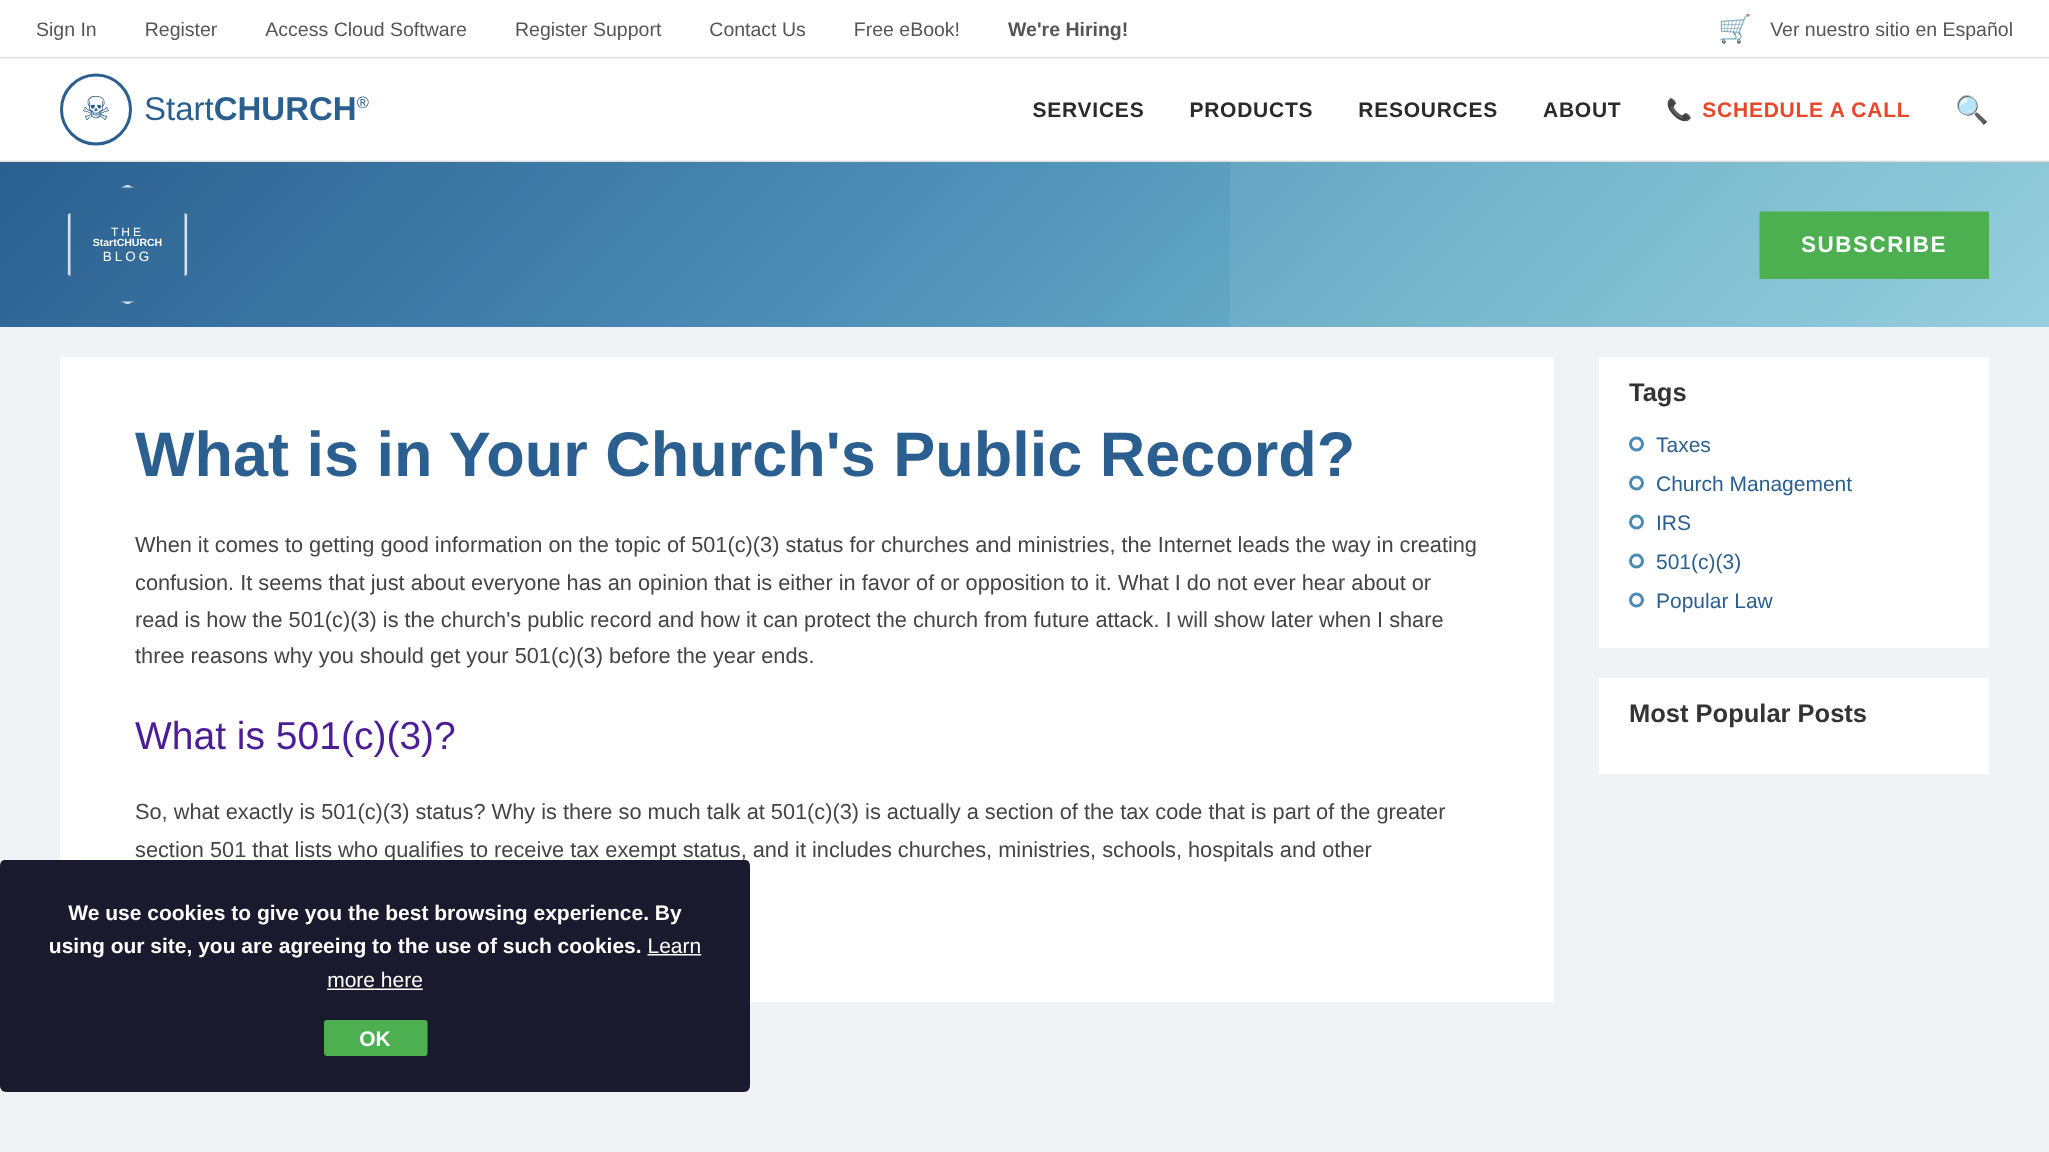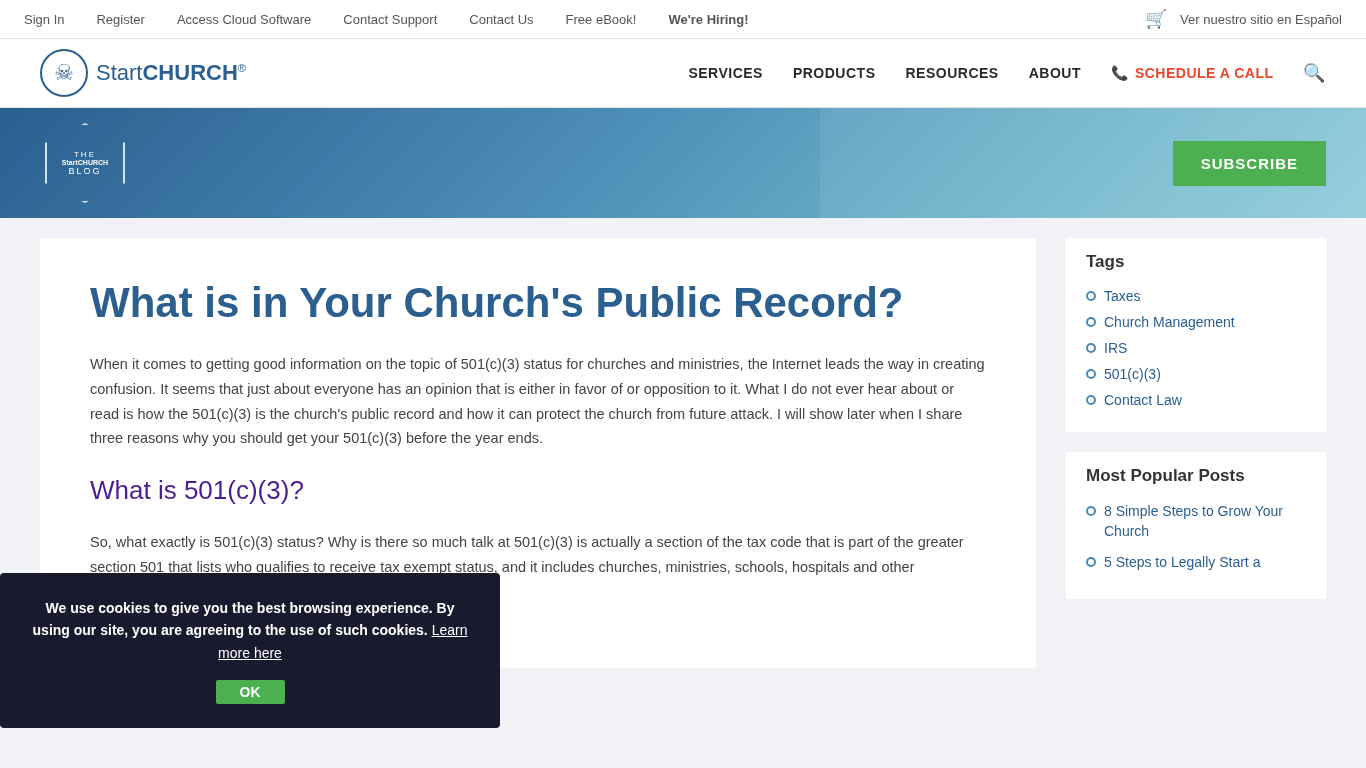--- a/index.html
+++ b/index.html
@@ -219,21 +219,21 @@
     }
   </style>
 </head>
 <body>
 
 <div class="top-bar">
   <div class="top-bar-left">
     <a>Sign In</a>
     <a>Register</a>
     <a>Access Cloud Software</a>
-    <a>Contact Support</a>
+    <a>Register Support</a>
     <a>Contact Us</a>
     <a>Free eBook!</a>
     <a class="top-bar-hiring">We're Hiring!</a>
   </div>
   <div class="top-bar-right">
     <span class="cart-icon">🛒</span>
     <a class="spanish-link">Ver nuestro sitio en Español</a>
   </div>
 </div>
 
@@ -297,37 +297,27 @@
         <li>
           <span class="tag-dot"></span>
           <a class="tag-link">IRS</a>
         </li>
         <li>
           <span class="tag-dot"></span>
           <a class="tag-link">501(c)(3)</a>
         </li>
         <li>
           <span class="tag-dot"></span>
-          <a class="tag-link">Contact Law</a>
+          <a class="tag-link">Popular Law</a>
         </li>
       </ul>
     </div>
 
     <div class="sidebar-card">
       <div class="sidebar-card-title">Most Popular Posts</div>
-      <ul class="popular-list">
-        <li>
-          <span class="popular-dot"></span>
-          <a class="popular-link">8 Simple Steps to Grow Your Church</a>
-        </li>
-        <li>
-          <span class="popular-dot"></span>
-          <a class="popular-link">5 Steps to Legally Start a</a>
-        </li>
-      </ul>
     </div>
 
   </aside>
 </div>
 
 <div class="cookie-overlay">
   <div class="cookie-banner">
     <div class="cookie-text">
       <strong>We use cookies to give you the best browsing experience. By using our site, you are agreeing to the use of such cookies.</strong>
       <a class="cookie-link">Learn more here</a>

